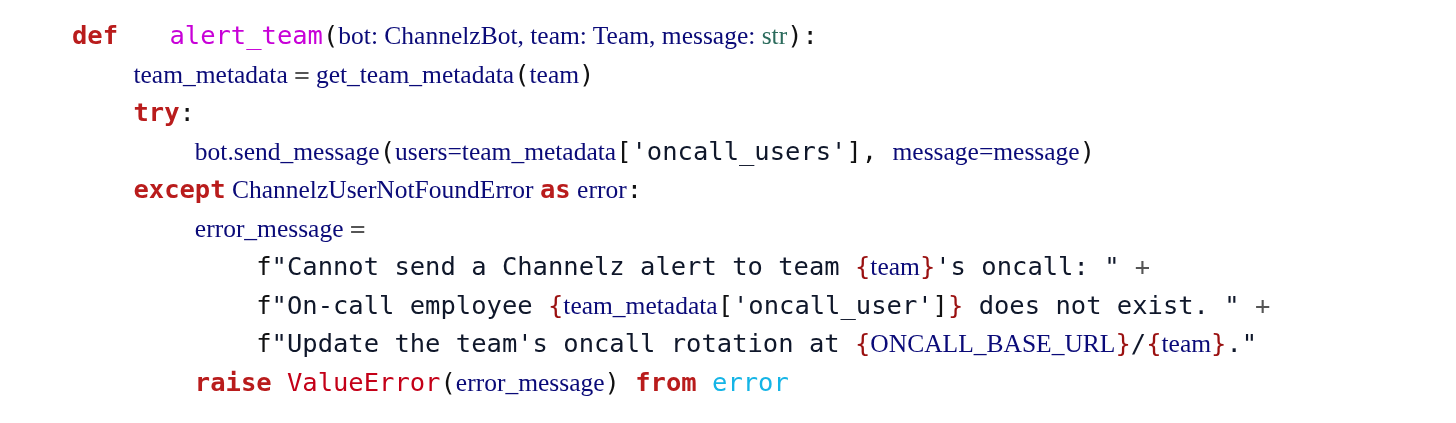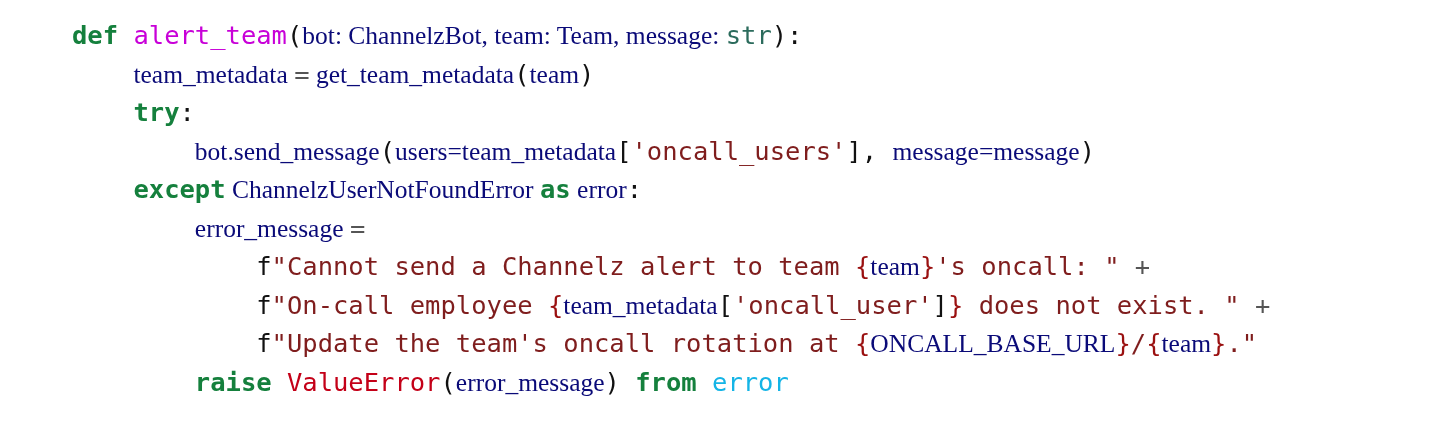--- a/index.html
+++ b/index.html
@@ -3,25 +3,25 @@
   <meta charset="utf-8">
   <style>
     html, body { margin: 0; padding: 0; background: #ffffff; }
     body { width: 1456px; height: 423px; overflow: hidden; position: relative; }
     .code {
       position: absolute; left: 72px; top: 16px;
       font-family: "DejaVu Sans Mono", "Liberation Mono", monospace;
       font-size: 25.5px; line-height: 38.5px; white-space: pre; color: #00007f;
     }
     .line { display: block; height: 38.5px; }
-    .kw { color: #15803d; font-weight: bold; }
-    .fn { color: #c800d8; }
+    .kw { color: #b91c1c; font-weight: bold; }
+    .fn { color: #c800d8; margin-left: 36px; }
     .id { color: #0a0a78; font-family: Liberation Serif, serif; }
-    .bi { color: #2b6b5c; }
-    .str { color: #7f1d1d; }
+    .bi { color: #2b6b5c; font-family: Liberation Serif, serif; }
+    .str { color: #0f172a; }
     .pun { color: #111111; }
     .op { color: #555555; }
     .exc { color: #c40018; font-weight: normal; }
     .brc { color: #9a1010; }
     .err { color: #14b4e6; }
   </style>
 </head>
 <body>
 
 <div class="code" id="code"><span class="line"><span></span><span class="kw">def</span><span class="pun"> </span><span class="fn">alert_team</span><span class="pun">(</span><span class="id">bot: ChannelzBot, team: Team, message: </span><span class="bi">str</span><span class="pun">):</span></span><span class="line"><span>    </span><span class="id">team_metadata </span><span class="op">=</span><span class="id"> get_team_metadata</span><span class="pun">(</span><span class="id">team</span><span class="pun">)</span></span><span class="line"><span>    </span><span class="kw">try</span><span class="pun">:</span></span><span class="line"><span>        </span><span class="id">bot.send_message</span><span class="pun">(</span><span class="id">users=team_metadata</span><span class="pun">[</span><span class="str">'oncall_users'</span><span class="pun">], </span><span class="id">message=message</span><span class="pun">)</span></span><span class="line"><span>    </span><span class="kw">except</span><span class="id"> ChannelzUserNotFoundError </span><span class="kw">as</span><span class="id"> error</span><span class="pun">:</span></span><span class="line"><span>        </span><span class="id">error_message </span><span class="op">=</span></span><span class="line"><span>            </span><span class="pun">f</span><span class="str">"Cannot send a Channelz alert to team </span><span class="brc">{</span><span class="id">team</span><span class="brc">}</span><span class="str">'s oncall: "</span><span class="op"> +</span></span><span class="line"><span>            </span><span class="pun">f</span><span class="str">"On-call employee </span><span class="brc">{</span><span class="id">team_metadata</span><span class="pun">[</span><span class="str">'oncall_user'</span><span class="pun">]</span><span class="brc">}</span><span class="str"> does not exist. "</span><span class="op"> +</span></span><span class="line"><span>            </span><span class="pun">f</span><span class="str">"Update the team's oncall rotation at </span><span class="brc">{</span><span class="id">ONCALL_BASE_URL</span><span class="brc">}</span><span class="str">/</span><span class="brc">{</span><span class="id">team</span><span class="brc">}</span><span class="str">."</span></span><span class="line"><span>        </span><span class="kw">raise</span><span class="pun"> </span><span class="exc">ValueError</span><span class="pun">(</span><span class="id">error_message</span><span class="pun">) </span><span class="kw">from</span><span class="pun"> </span><span class="err">error</span></span></div>

